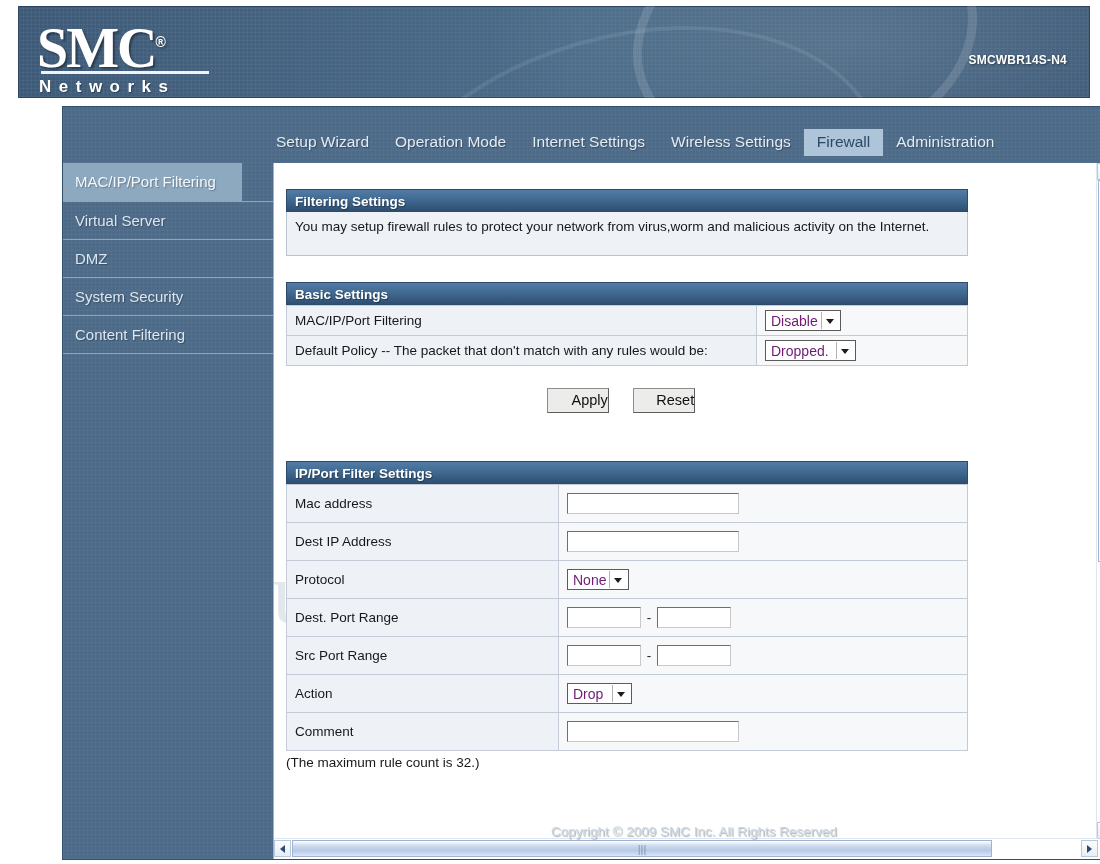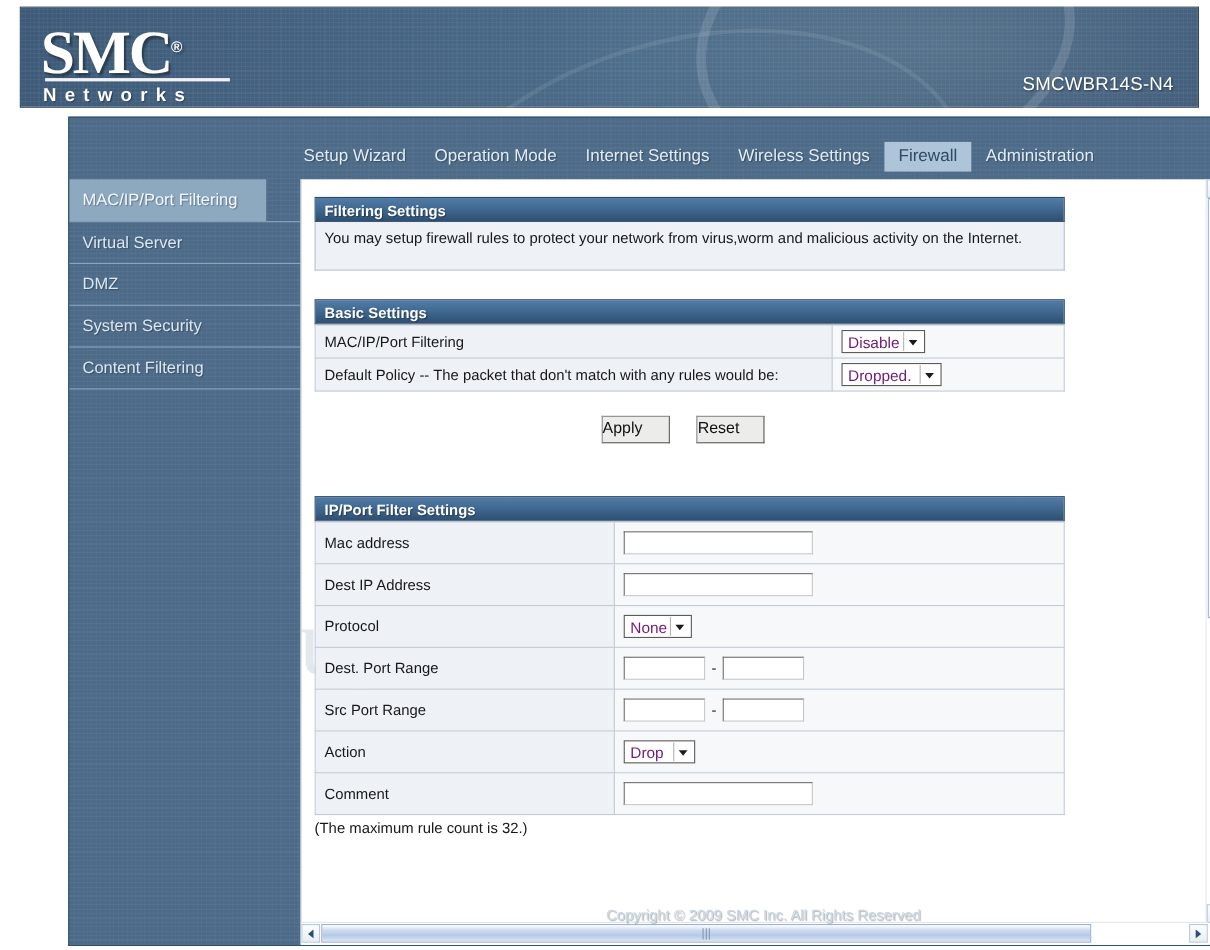--- a/index.html
+++ b/index.html
@@ -87,24 +87,24 @@
     color: #ccd9e6;
     font-family: "Liberation Serif", serif;
     font-style: italic;
     font-weight: bold;
     font-size: 26px;
     letter-spacing: 0.2px;
     text-shadow: 2px 2px 2px rgba(0,0,0,0.42);
     white-space: nowrap;
   }
   .banner-model {
-    position: absolute; right: 22px; top: 60px;
+    position: absolute; right: 22px; top: 46px;
     color: #ffffff;
-    font-size: 17px;
-    font-weight: normal;
+    font-size: 12px;
+    font-weight: bold;
     letter-spacing: 0.2px;
     text-shadow: 1px 1px 2px rgba(0,0,0,0.45);
     white-space: nowrap;
   }
 
   
   .frame {
     position: absolute;
     left: 0; top: 104px; width: 1100px; height: 760px;
     background: #ffffff;
@@ -183,21 +183,21 @@
     position: absolute;
     left: 210px; top: 56px;
     width: 842px; height: 696px;
     background: #ffffff;
     border-left: 1px solid #9fb6ca;
     box-sizing: border-box;
     overflow: hidden;
   }
   .content-scroll {
     position: absolute;
-    left: 0; top: 2px; width: 824px; height: 676px;
+    left: 0; top: 12px; width: 824px; height: 676px;
     overflow: hidden;
   }
 
   
   .watermark {
     position: absolute;
     left: -115px; top: 368px;
     width: 1020px;
     font-family: "Liberation Serif", serif;
     font-size: 86px;
@@ -319,21 +319,21 @@
     display: inline-block;
     min-width: 62px;
     height: 25px;
     line-height: 23px;
     background: #ececeb;
     border: 1px solid #8d8d8d;
     border-right-color: #5d5d5d;
     border-bottom-color: #5d5d5d;
     font-size: 14.5px;
     color: #101010;
-    text-align: left;
+    text-align: right;
     margin: 0 10px;
     padding: 0 0;
     cursor: pointer;
     box-sizing: border-box;
   }
 
   .note {
     margin-left: 12px;
     margin-top: 4px;
     font-size: 13.5px;

